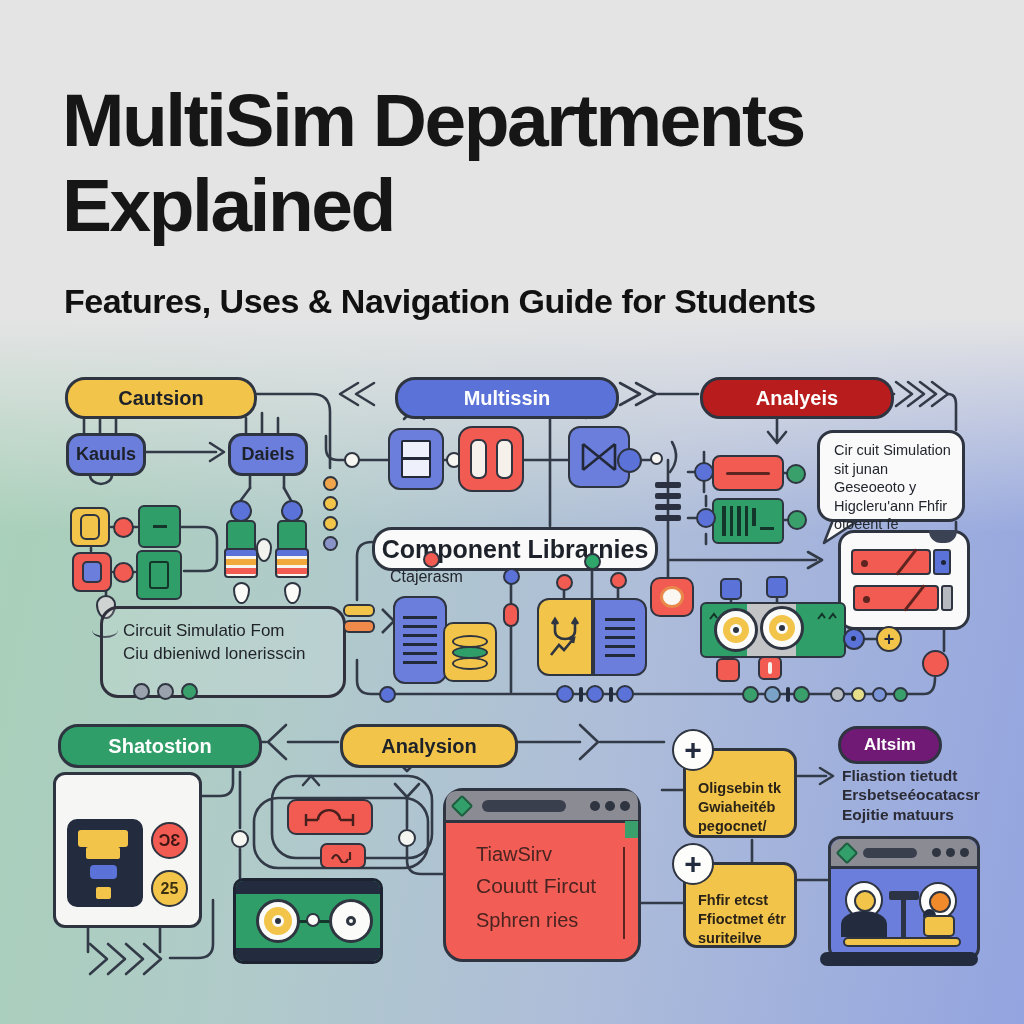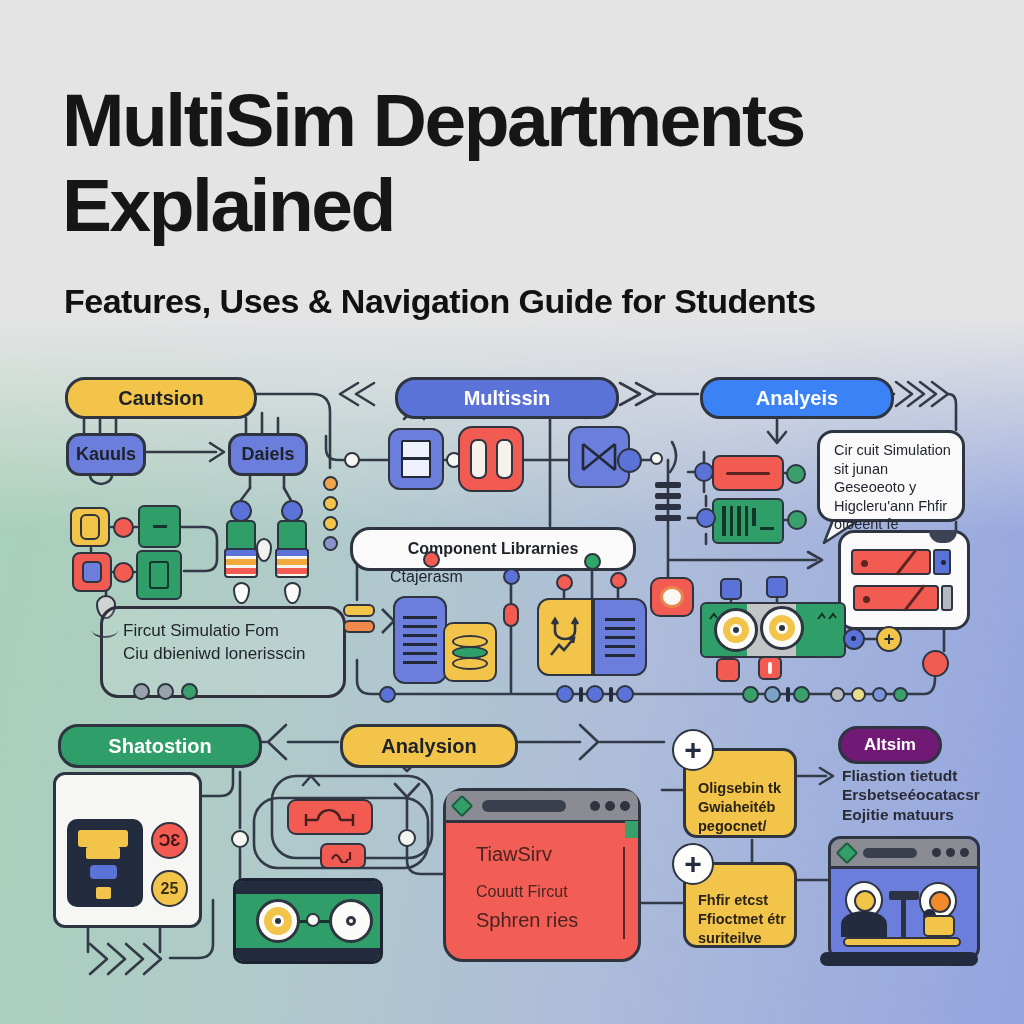--- a/index.html
+++ b/index.html
@@ -82,21 +82,21 @@
     <path d="M 798 776 H 826 M 820 768 L 833 776 L 820 784"></path>
     <path d="M 833 520 L 824 543 L 856 522 Z" fill="#fafafa"></path>
   </g>
 </svg>
 
 <h1><span>MultiSim Departments</span><br><span>Explained</span></h1>
 <div class="subtitle">Features, Uses &amp; Navigation Guide for Students</div>
 
 <div class="pill" style="left:65px;top:377px;width:186px;height:36px;background:#f2c54a;">Cautsion</div>
 <div class="pill" style="left:395px;top:377px;width:218px;height:36px;background:#5b72d8;color:#fff;">Multissin</div>
-<div class="pill" style="left:700px;top:377px;width:188px;height:36px;background:#3b82f6;color:#fff;">Analyeis</div>
+<div class="pill" style="left:700px;top:377px;width:188px;height:36px;background:#b91c1c;color:#fff;">Analyeis</div>
 
 <div class="pill" style="left:66px;top:433px;width:74px;height:37px;background:#6b7edb;border-radius:14px;font-size:18px;">Kauuls</div>
 <div class="pill" style="left:228px;top:433px;width:74px;height:37px;background:#6b7edb;border-radius:14px;font-size:18px;">Daiels</div>
 
 <div>
   <div class="circ" style="left:323px;top:476px;width:15px;height:15px;background:#f0a54c;"></div>
   <div class="circ" style="left:323px;top:496px;width:15px;height:15px;background:#f2c54a;"></div>
   <div class="circ" style="left:323px;top:516px;width:15px;height:15px;background:#f2c54a;"></div>
   <div class="circ" style="left:323px;top:536px;width:15px;height:15px;background:#8a93c8;"></div>
 </div>
@@ -129,21 +129,21 @@
 <div>
   <div class="circ" style="left:281px;top:500px;width:22px;height:22px;background:#5b72d8;"></div>
   <div class="sq" style="left:277px;top:520px;width:30px;height:58px;background:#2f9e68;border-radius:5px;"></div>
   <div class="abs" style="left:275px;top:548px;width:34px;height:30px;border:2.5px solid #2e3440;border-radius:4px;background:repeating-linear-gradient(to bottom,#5b72d8 0 6px,#f7f5ee 6px 9px,#f2a93b 9px 15px,#f7f5ee 15px 18px,#f15b52 18px 24px,#f7f5ee 24px 27px);box-sizing:border-box;"></div>
   <div class="circ" style="left:284px;top:582px;width:17px;height:22px;background:#fbfbf9;border-radius:50% 50% 50% 50% / 35% 35% 65% 65%;"></div>
 </div>
 <div class="circ" style="left:256px;top:538px;width:16px;height:24px;background:#f2f2ef;border-radius:50% 50% 50% 50% / 40% 40% 60% 60%;"></div>
 
 <div class="abs" style="left:100px;top:606px;width:240px;height:86px;border:3px solid #31313d;border-radius:18px;background:rgba(250,250,250,0.15);">
   <div style="padding:11px 0 0 20px;font-size:17px;line-height:1.35;color:#1f2228;">
-    <div>Fircut Simulatio Fom</div>
+    <div>Circuit Simulatio Fom</div>
     <div>Ciu dbieniwd lonerisscin</div>
   </div>
 </div>
 <div class="circ" style="left:133px;top:683px;width:17px;height:17px;background:#9aa3ad;"></div>
 <div class="circ" style="left:157px;top:683px;width:17px;height:17px;background:#9aa3ad;"></div>
 <div class="circ" style="left:181px;top:683px;width:17px;height:17px;background:#3aa06b;"></div>
 
 <div class="circ" style="left:344px;top:452px;width:16px;height:16px;background:#f5f5f2;"></div>
 <div class="sq" style="left:388px;top:428px;width:56px;height:62px;background:#6b7edb;border-radius:12px;display:flex;align-items:center;justify-content:center;">
   <div style="width:26px;height:34px;border:2.5px solid #222838;background:#eef0fb;border-radius:2px;">
@@ -156,21 +156,21 @@
   <div style="width:13px;height:36px;border:2.5px solid #2e3440;background:#f6f1ea;border-radius:7px;"></div>
 </div>
 <div class="sq" style="left:568px;top:426px;width:62px;height:62px;background:#6b7edb;border-radius:12px;display:flex;align-items:center;justify-content:center;">
   <svg width="42" height="32" viewBox="0 0 42 32" fill="none" stroke="#222838" stroke-width="2.6">
     <path d="M5 3 L37 29 M37 3 L5 29 M5 3 V29 M37 3 V29"></path>
   </svg>
 </div>
 <div class="circ" style="left:617px;top:448px;width:25px;height:25px;background:#5b72d8;"></div>
 <div class="circ" style="left:650px;top:452px;width:13px;height:13px;background:#f5f5f2;"></div>
 
-<div class="pill" style="left:350px;top:527px;width:280px;height:38px;background:#fafafa;font-size:16px;">Component Librarnies</div>
+<div class="pill" style="left:372px;top:527px;width:280px;height:38px;background:#fafafa;font-size:25px;">Component Librarnies</div>
 <div class="lines abs" style="left:655px;top:482px;display:flex;flex-direction:column;gap:5px;">
   <div style="width:26px;height:6px;"></div>
     <div style="width:26px;height:6px;"></div>
   <div style="width:26px;height:6px;"></div>
     <div style="width:26px;height:6px;"></div>
 </div>
 <div class="sq" style="left:650px;top:577px;width:44px;height:40px;background:#f15b52;border-radius:10px;display:flex;align-items:center;justify-content:center;">
   <div style="width:18px;height:16px;border-radius:50%;background:#fbf7f2;border:3.5px solid #e8884a;"></div>
 </div>
 <div class="txt" style="left:390px;top:568px;font-size:16px;">Ctajerasm</div>
@@ -347,21 +347,21 @@
     <div style="margin-left:12px;width:84px;height:12px;background:#3a3f4d;border-radius:6px;"></div>
     <div style="display:flex;margin-left:auto;">
       <div class="dot3"></div>
         <div class="dot3"></div>
         <div class="dot3"></div>
     </div>
   </div>
   <div class="abs" style="right:0px;top:30px;width:13px;height:17px;background:#3aa06b;"></div>
   <div class="abs" style="right:13px;top:56px;width:2.5px;height:92px;background:#5e2420;"></div>
   <div class="abs" style="left:30px;top:52px;font-size:20px;color:#4a2420;font-weight:500;">TiawSirv</div>
-  <div class="abs" style="left:30px;top:92px;font-size:16px;color:#4a2420;font-weight:500;">Couutt Fircut</div>
+  <div class="abs" style="left:30px;top:83px;font-size:21px;color:#4a2420;font-weight:500;">Couutt Fircut</div>
   <div class="abs" style="left:30px;top:118px;font-size:20px;color:#4a2420;font-weight:500;">Sphren ries</div>
 </div>
 
 <div class="sq" style="left:683px;top:748px;width:114px;height:90px;background:#f2c54a;border-radius:14px;border-width:3px;">
   <div class="circ" style="left:-14px;top:-22px;width:42px;height:42px;background:#fdfdfb;display:flex;align-items:center;justify-content:center;font-size:30px;font-weight:bold;color:#232b3e;">+</div>
   <div class="abs" style="left:12px;top:28px;font-size:14.5px;line-height:1.3;color:#2b2318;font-weight:600;">
     <div>Oligsebin tk</div>
     <div>Gwiaheitéb</div>
     <div>pegocnet/</div>
   </div>

